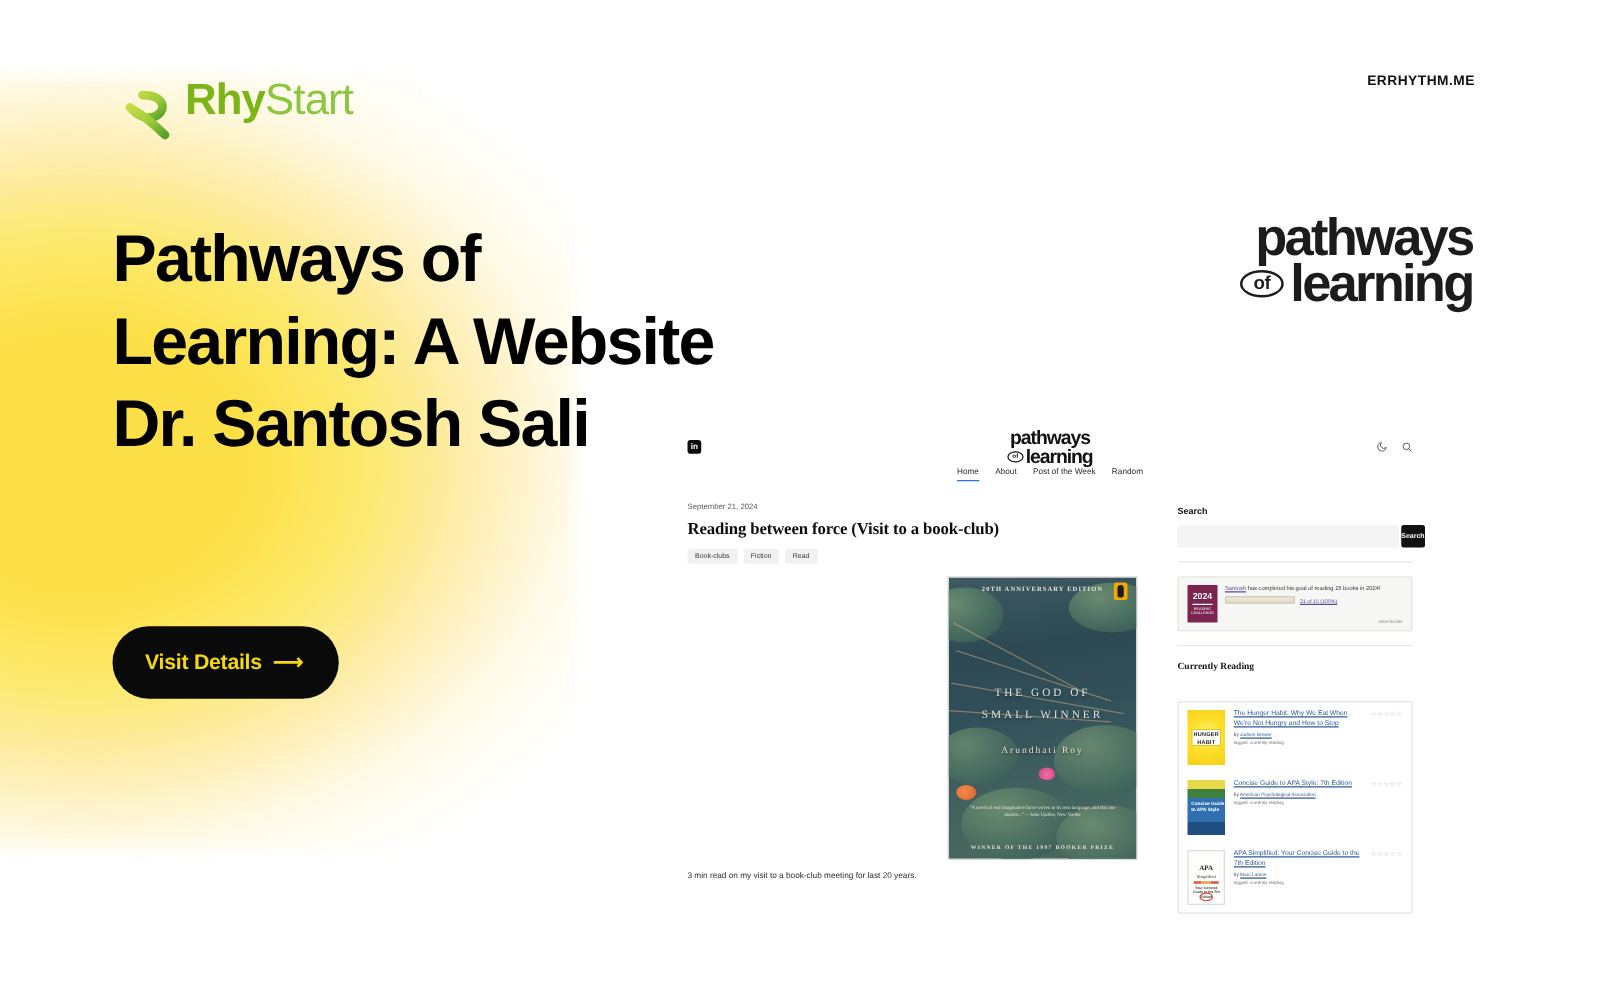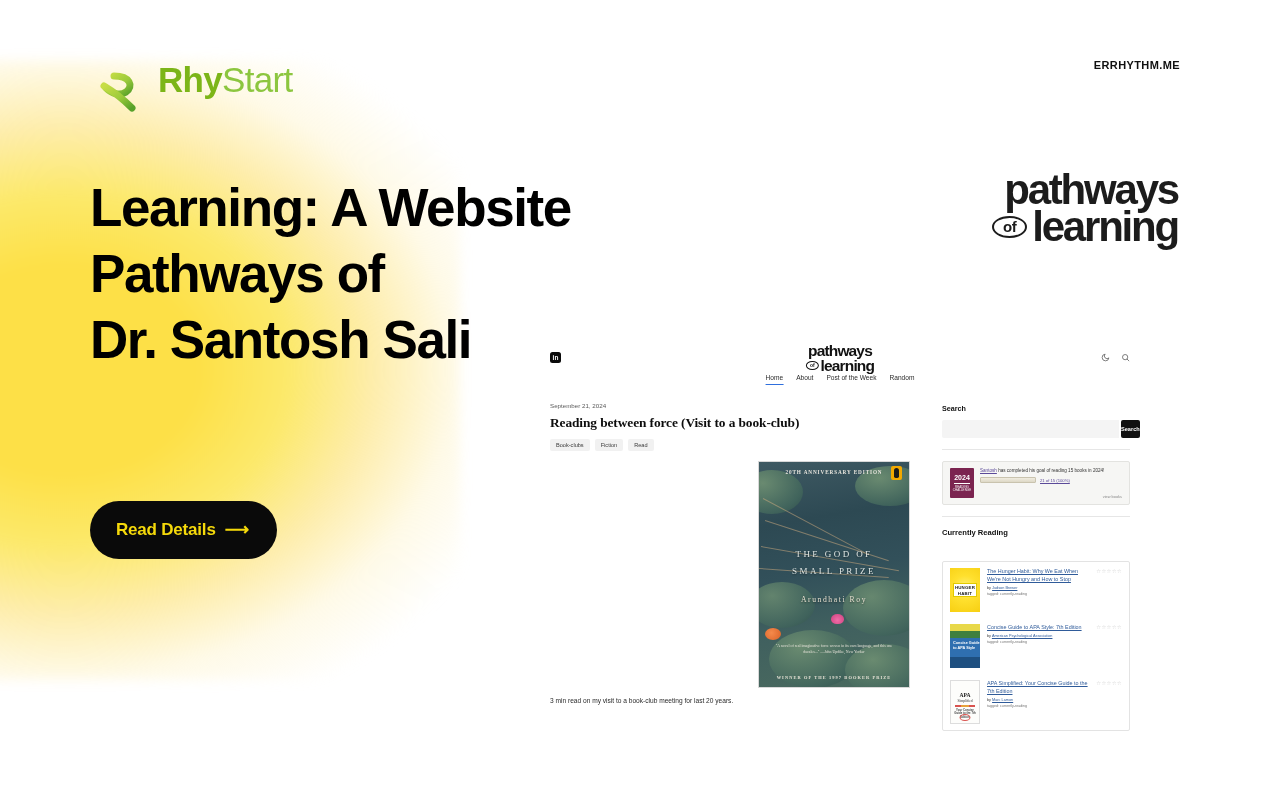--- a/index.html
+++ b/index.html
@@ -30,21 +30,21 @@
   }
 
   
   .topbar {
     position: absolute; left: 0; top: 0;
     width: 1280px; height: 135px;
     z-index: 5;
   }
   .brand {
     position: absolute; left: 92px; top: 46px;
-    display: flex; align-items: center; gap: 18px;
+    display: flex; align-items: center; gap: 8px;
   }
   .brand-mark { width: 48px; height: 66px; display: block; }
   .brand-text {
     font-size: 35px; letter-spacing: -0.7px; line-height: 1;
     white-space: nowrap;
   }
   .brand-text .b1 { font-weight: 700; color: #7cb518; }
   .brand-text .b2 { font-weight: 400; color: #8cc63f; }
   .site-url {
     position: absolute; right: 100px; top: 59px;
@@ -271,21 +271,21 @@
   .gr-bar {
     width: 56px; height: 6px; border: 0.6px solid #c9c3ae;
     background: linear-gradient(#f0ece0,#ddd8c6); border-radius: 1px;
   }
   .gr-pct { font-size: 4.2px; color: #5b4a9a; text-decoration: underline; }
   .gr-view {
     position: absolute; right: 7px; bottom: 5px;
     font-size: 3.9px; color: #8a8a8a;
   }
   .cr-h {
-    font-family: Liberation Sans, sans-serif;
+    font-family: Liberation Serif, serif;
     font-size: 7.6px; font-weight: 700; color: #111; margin-bottom: 24px;
   }
   .book-list { border: 0.6px solid #e3e3e3; border-radius: 2px; }
   .book-row { display: flex; gap: 7px; padding: 6px 7px; }
   .bk-cover { width: 30px; height: 44px; flex: 0 0 auto; position: relative; overflow: hidden; }
   .bk-hunger {
     background: radial-gradient(circle at 50% 45%, #fff27a 0%, #ffe02e 42%, #f7cf12 100%);
   }
   .bk-hunger .band {
     position: absolute; left: 3px; right: 3px; top: 15px; height: 14px;
@@ -355,27 +355,27 @@
       </svg>
       <div class="brand-text">
         <span class="b1">Rhy</span><span class="b2">Start</span>
       </div>
     </div>
     <div class="site-url">ERRHYTHM.ME</div>
   </div>
 
   <div class="hero">
     <h1>
+      <span class="ln">Pathways of</span>
       <span class="ln">Learning: A Website</span>
-      <span class="ln">Pathways of</span>
       <span class="ln">Dr. Santosh Sali</span>
     </h1>
   </div>
   <button class="cta">
-    <span>Read Details</span>
+    <span>Visit Details</span>
     <span class="arrow">⟶</span>
   </button>
 
   <div class="plogo-big">
     <div class="p1">pathways</div>
     <div class="p2">
       <span class="oval">of</span>
       <span class="word">learning</span>
     </div>
   </div>
@@ -431,21 +431,21 @@
             <div class="pad" style="left:10px; top:168px; width:88px; height:58px; opacity:.9"></div>
             <div class="pad" style="left:86px; top:182px; width:80px; height:52px; opacity:.9"></div>
             <div class="stalk" style="left:4px; top:36px; width:120px; height:1.2px; transform:rotate(28deg);"></div>
             <div class="stalk" style="left:6px; top:58px; width:130px; height:1.2px; transform:rotate(18deg);"></div>
             <div class="stalk" style="left:2px; top:84px; width:140px; height:1.2px; transform:rotate(10deg);"></div>
             <div class="stalk" style="left:0px; top:106px; width:130px; height:1.2px; transform:rotate(4deg);"></div>
             <div class="cover-banner">20TH ANNIVERSARY EDITION</div>
             <div class="penguin"></div>
             <div class="cover-title">
               <div>THE GOD OF</div>
-              <div>SMALL PRIZE</div>
+              <div>SMALL WINNER</div>
             </div>
             <div class="cover-author">Arundhati Roy</div>
             <div class="lotus"></div>
             <div class="bud"></div>
             <div class="cover-quote">"A novel of real imaginative force woven in its own language, and this one dazzles..." —John Updike, New Yorker</div>
             <div class="cover-prize">WINNER OF THE 1997 BOOKER PRIZE</div>
           </div>
         </div>
 
         <div class="read-note">3 min read on my visit to a book-club meeting for last 20 years.</div>

